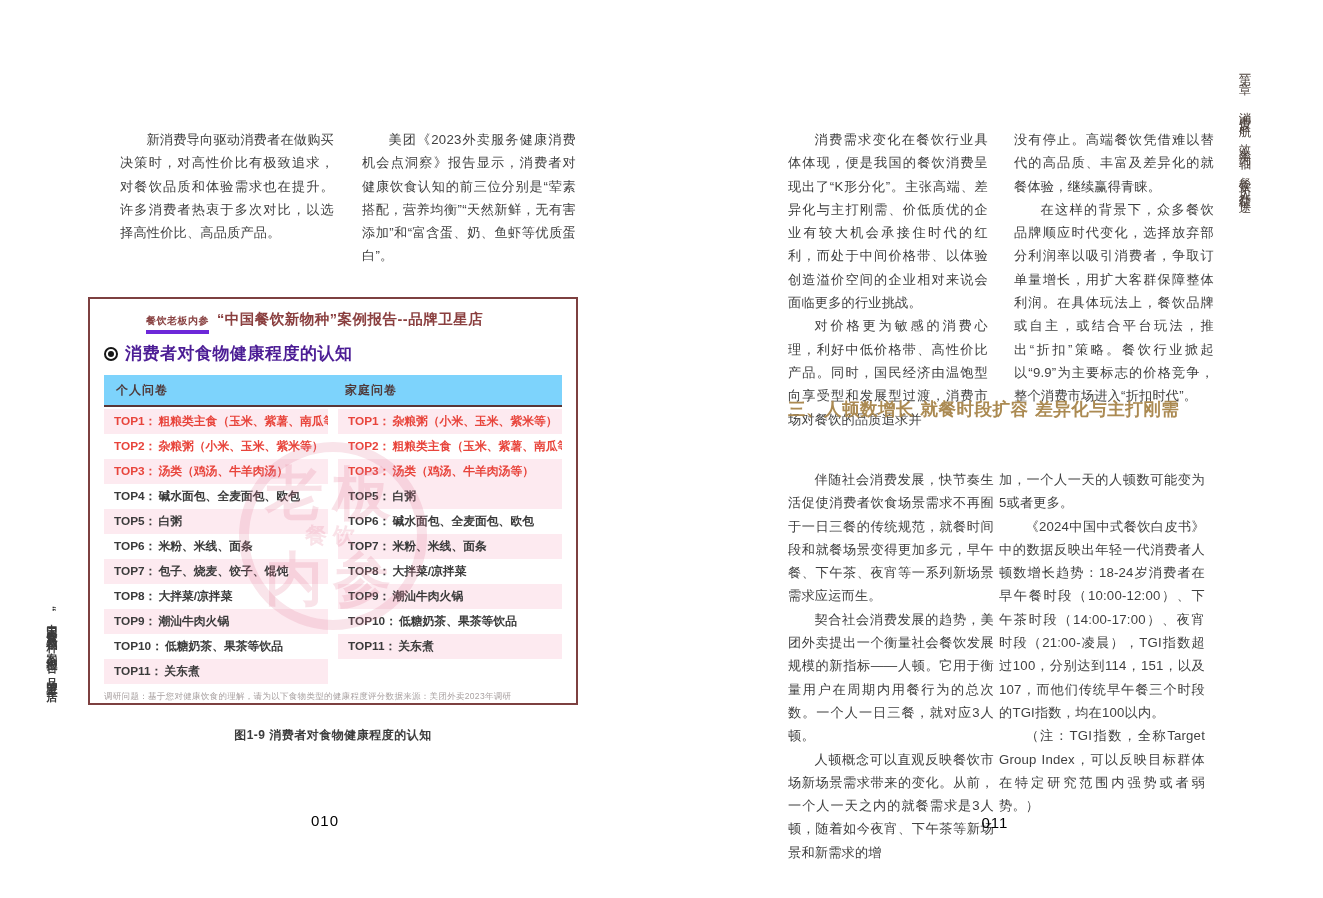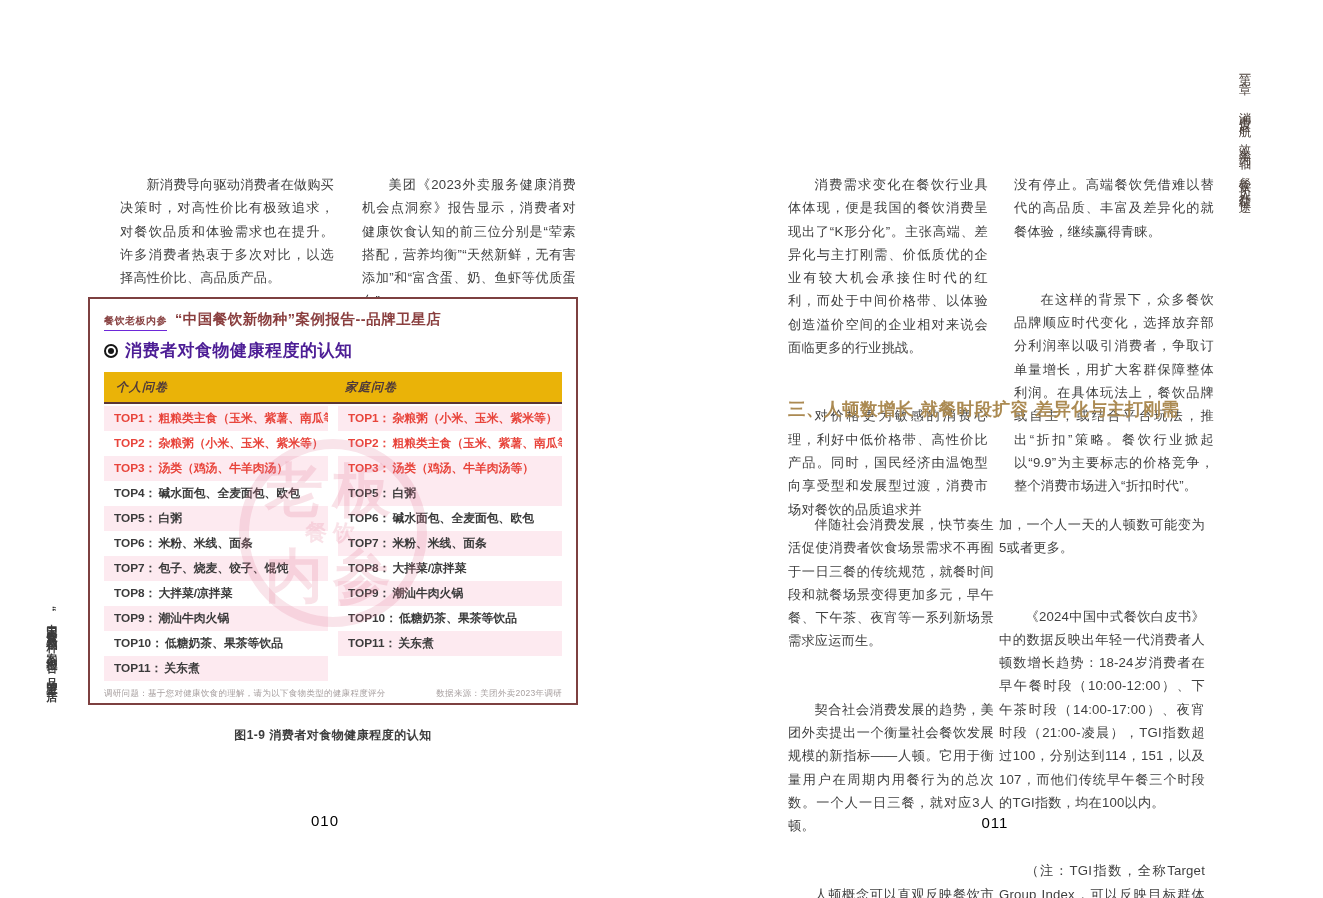--- a/index.html
+++ b/index.html
@@ -17,49 +17,49 @@
     position:absolute; left:1236px; top:64px;
     writing-mode:vertical-rl; font-family:"DejaVu Serif","Liberation Serif",serif;
     font-size:12.5px; color:#4a3f39; letter-spacing:4px;
   }
   .spine-right .chapter { padding-bottom:18px; }
 
   
   .cols { display:flex; }
   .col p {
     font-size:13.2px; line-height:23.3px; text-align:justify;
-    color:#3f3f3f; letter-spacing:0.2px;margin-top:45px;
+    color:#3f3f3f; letter-spacing:0.2px;
   }
   .col p.indent { text-indent:2em; }
 
   .intro-left { position:absolute; left:120px; top:128px; width:456px; gap:28px; }
   .intro-left .col { width:214px; }
 
   
   .card {
     position:absolute; left:88px; top:297px; width:490px; height:408px;
     border:2px solid #7d4040; background:#ffffff; padding:11px 14px 8px 14px;
     overflow:hidden;
   }
   .card-head { display:flex; align-items:baseline; margin-bottom:8px; }
   .brand {
     color:#8a4444; font-weight:bold; font-size:10px; letter-spacing:0.5px;
-    border-bottom:1px solid #6d28d9; padding-bottom:2px;
+    border-bottom:4px solid #6d28d9; padding-bottom:2px;margin-left:42px;
   }
   .report-title { color:#8a3f3f; font-weight:bold; font-size:14.5px; margin-left:8px; letter-spacing:0.5px; }
   .card-title-row { display:flex; align-items:center; margin-bottom:10px; }
   .target-icon {
     width:14px; height:14px; border:2.5px solid #161616; border-radius:50%;
     display:inline-flex; align-items:center; justify-content:center; margin-right:7px;
   }
   .target-icon::after { content:""; width:6px; height:6px; background:#161616; border-radius:50%; }
   .card-section-title { font-size:17px; font-weight:bold; color:#4c1d95; letter-spacing:0.5px; }
 
   .qheader {
-    display:flex; background:#eab308; border-bottom:2px solid #5a3636;font-style:italic;
+    display:flex; background:#7dd3fc; border-bottom:2px solid #5a3636;
   }
   .qheader .qcellhead {
     width:50%; font-size:12px; font-weight:bold; color:#4f3a3a;
     padding:7px 0 6px 12px; letter-spacing:1px;
   }
   .qcols { display:flex; gap:10px; margin-top:2px; position:relative; }
   .qcol { width:calc(50% - 5px); }
   .trow {
     height:25px; line-height:25px; font-size:11.8px; font-weight:bold;
     padding-left:10px; color:#3a3a3a; white-space:nowrap; overflow:hidden;
@@ -71,21 +71,21 @@
   .watermark {
     position:absolute; left:50%; top:46%; transform:translate(-50%,-50%);
     width:188px; height:188px; border:10px solid rgba(226,122,152,0.20);
     border-radius:50%; pointer-events:none;
     display:flex; flex-direction:column; align-items:center; justify-content:center;
     color:rgba(226,122,152,0.22); font-weight:bold;
   }
   .watermark .wm-row { font-size:58px; line-height:62px; letter-spacing:10px; }
   .watermark .wm-mid { font-size:22px; line-height:24px; letter-spacing:6px; }
 
-  .card-foot { display:flex; justify-content:space-between; margin-top:7px; }
+  .card-foot { display:flex; margin-top:7px; }
   .card-foot span { font-size:8.5px; color:#a8a0a0; letter-spacing:0.3px; }
 
   .caption {
     position:absolute; left:88px; top:727px; width:490px; text-align:center;
     font-size:12px; font-weight:bold; color:#3c3c3c; letter-spacing:0.5px;
   }
 
   .pagenum { position:absolute; font-size:15px; color:#000000; letter-spacing:1px; width:130px; text-align:center; }
   .pagenum.left { left:260px; top:812px; }
   .pagenum.right { left:930px; top:814px; }

